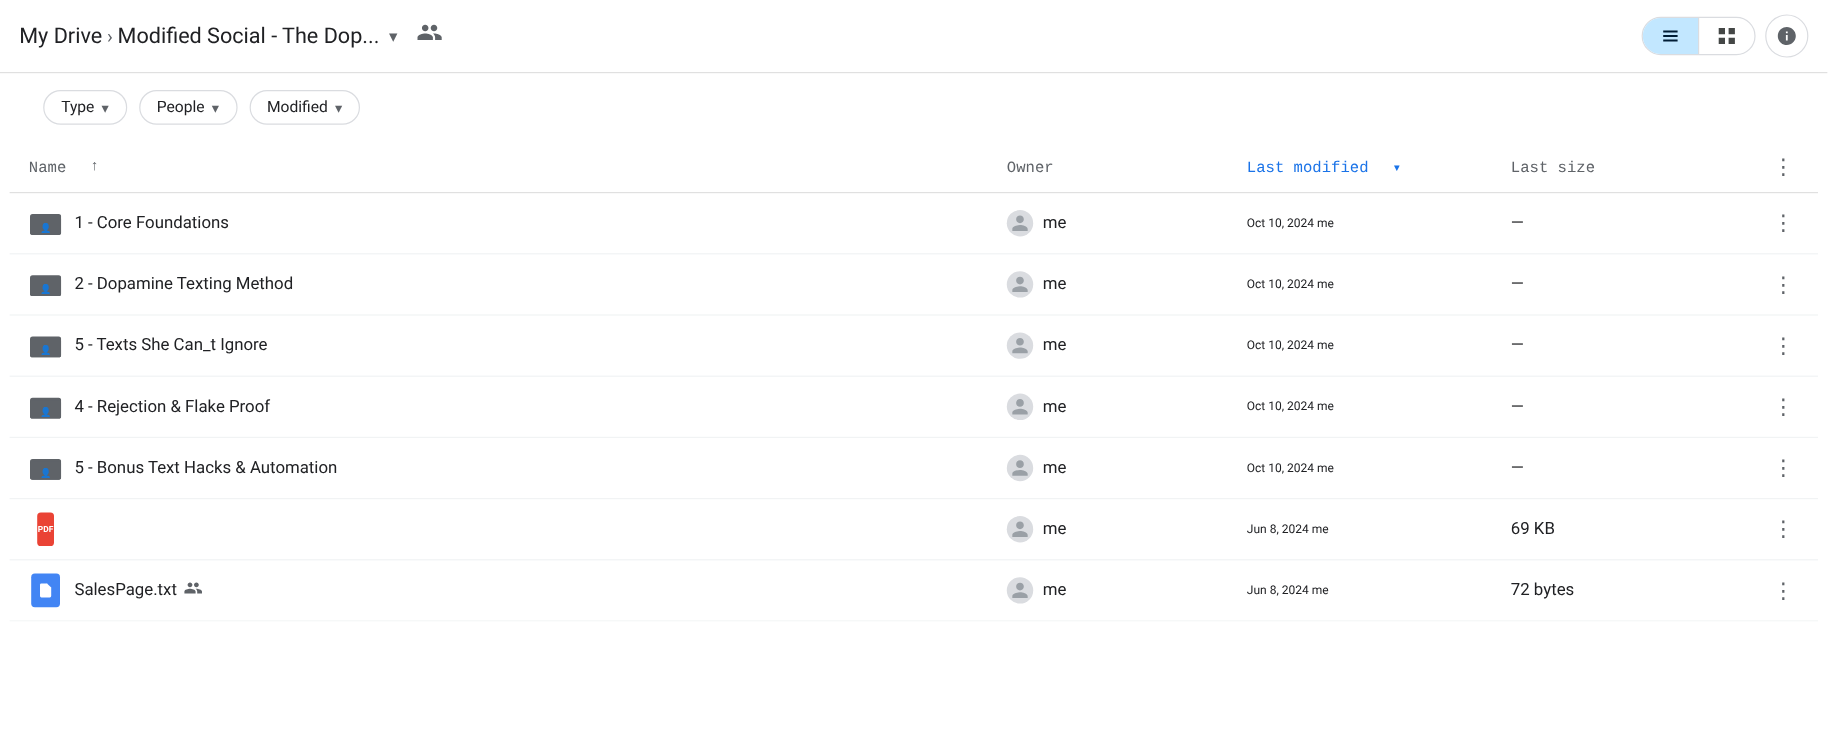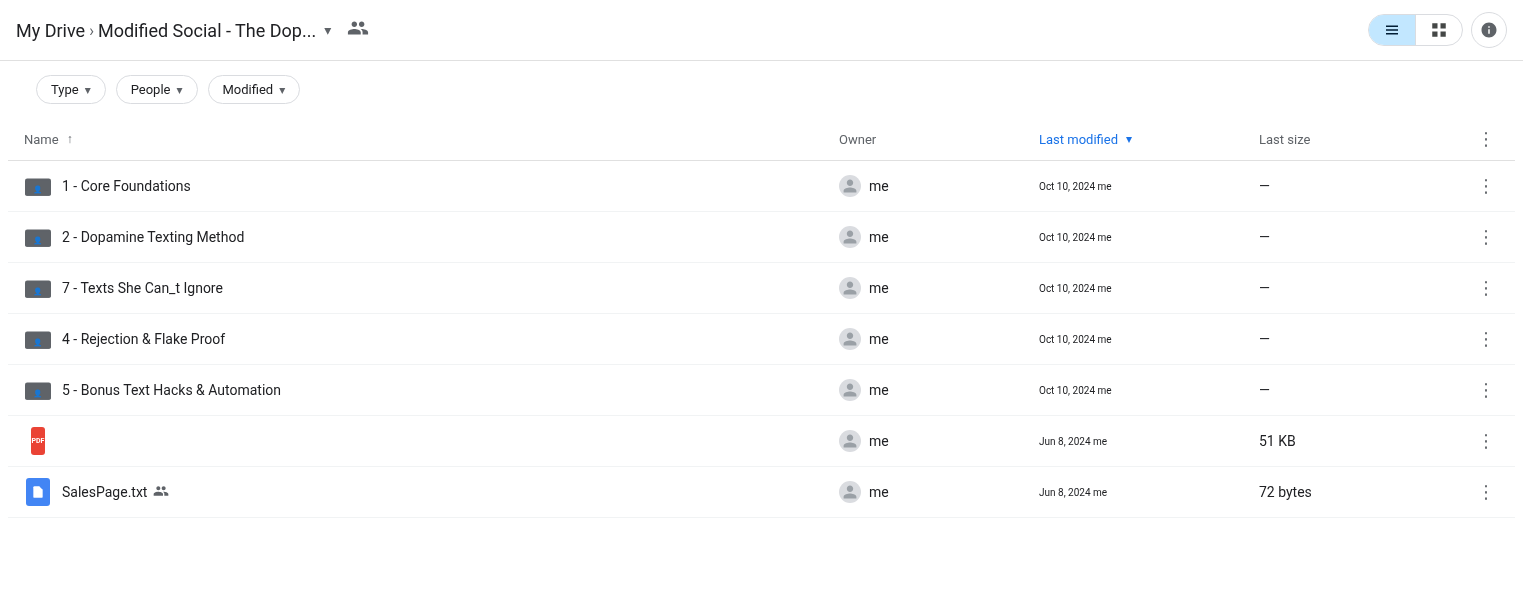--- a/index.html
+++ b/index.html
@@ -140,23 +140,24 @@
       grid-template-columns: 1fr 200px 220px 200px 40px;
       padding: 8px 16px;
       border-bottom: 1px solid #e0e0e0;
       align-items: center;
     }
     .col-header {
       font-size: 13px;
       color: #5f6368;
       display: flex;
       align-items: center;
-      gap: 8px;
+      gap: 20px;
       cursor: pointer;
       user-select: none;
+      font-family: Liberation Mono, monospace;
     }
     .col-header.active {
       color: #1a73e8;
     }
     .sort-arrow {
       font-size: 12px;
     }
     .col-more {
       display: flex;
       justify-content: flex-end;
@@ -403,21 +404,21 @@
     <div class="cell-name">
 
       <div class="file-icon">
         <svg width="26" height="22" viewBox="0 0 24 20" fill="none">
           <rect x="0" y="3" width="24" height="16" rx="2" fill="#5f6368"></rect>
           <rect x="0" y="5" width="24" height="14" rx="2" fill="#5f6368"></rect>
           <text x="12" y="16" text-anchor="middle" fill="white" font-size="7">👤</text>
         </svg>
       </div>
       <span class="file-name">
-        7 - Texts She Can_t Ignore
+        5 - Texts She Can_t Ignore
         
       </span>
     </div>
     <div class="cell-owner">
       <div class="avatar">
         <svg width="16" height="16" viewBox="0 0 24 24" fill="#9aa0a6">
               <path d="M12 12c2.7 0 4.8-2.1 4.8-4.8S14.7 2.4 12 2.4 7.2 4.5 7.2 7.2 9.3 12 12 12zm0 2.4c-3.2 0-9.6 1.6-9.6 4.8v2.4h19.2v-2.4c0-3.2-6.4-4.8-9.6-4.8z"></path>
             </svg>
       </div>
       <span>me</span>
@@ -495,21 +496,21 @@
     </div>
     <div class="cell-owner">
       <div class="avatar">
         <svg width="16" height="16" viewBox="0 0 24 24" fill="#9aa0a6">
               <path d="M12 12c2.7 0 4.8-2.1 4.8-4.8S14.7 2.4 12 2.4 7.2 4.5 7.2 7.2 9.3 12 12 12zm0 2.4c-3.2 0-9.6 1.6-9.6 4.8v2.4h19.2v-2.4c0-3.2-6.4-4.8-9.6-4.8z"></path>
             </svg>
       </div>
       <span>me</span>
     </div>
     <div class="cell-modified">Jun 8, 2024 me</div>
-    <div class="cell-size">51 KB</div>
+    <div class="cell-size">69 KB</div>
     <div class="cell-actions">
       <button class="more-vert-btn">⋮</button>
     </div>
   </div>
       <div class="table-row">
     <div class="cell-name">
 
       <div class="file-icon">
         <div class="doc-icon-box">
           <svg width="14" height="14" viewBox="0 0 24 24" fill="white">

